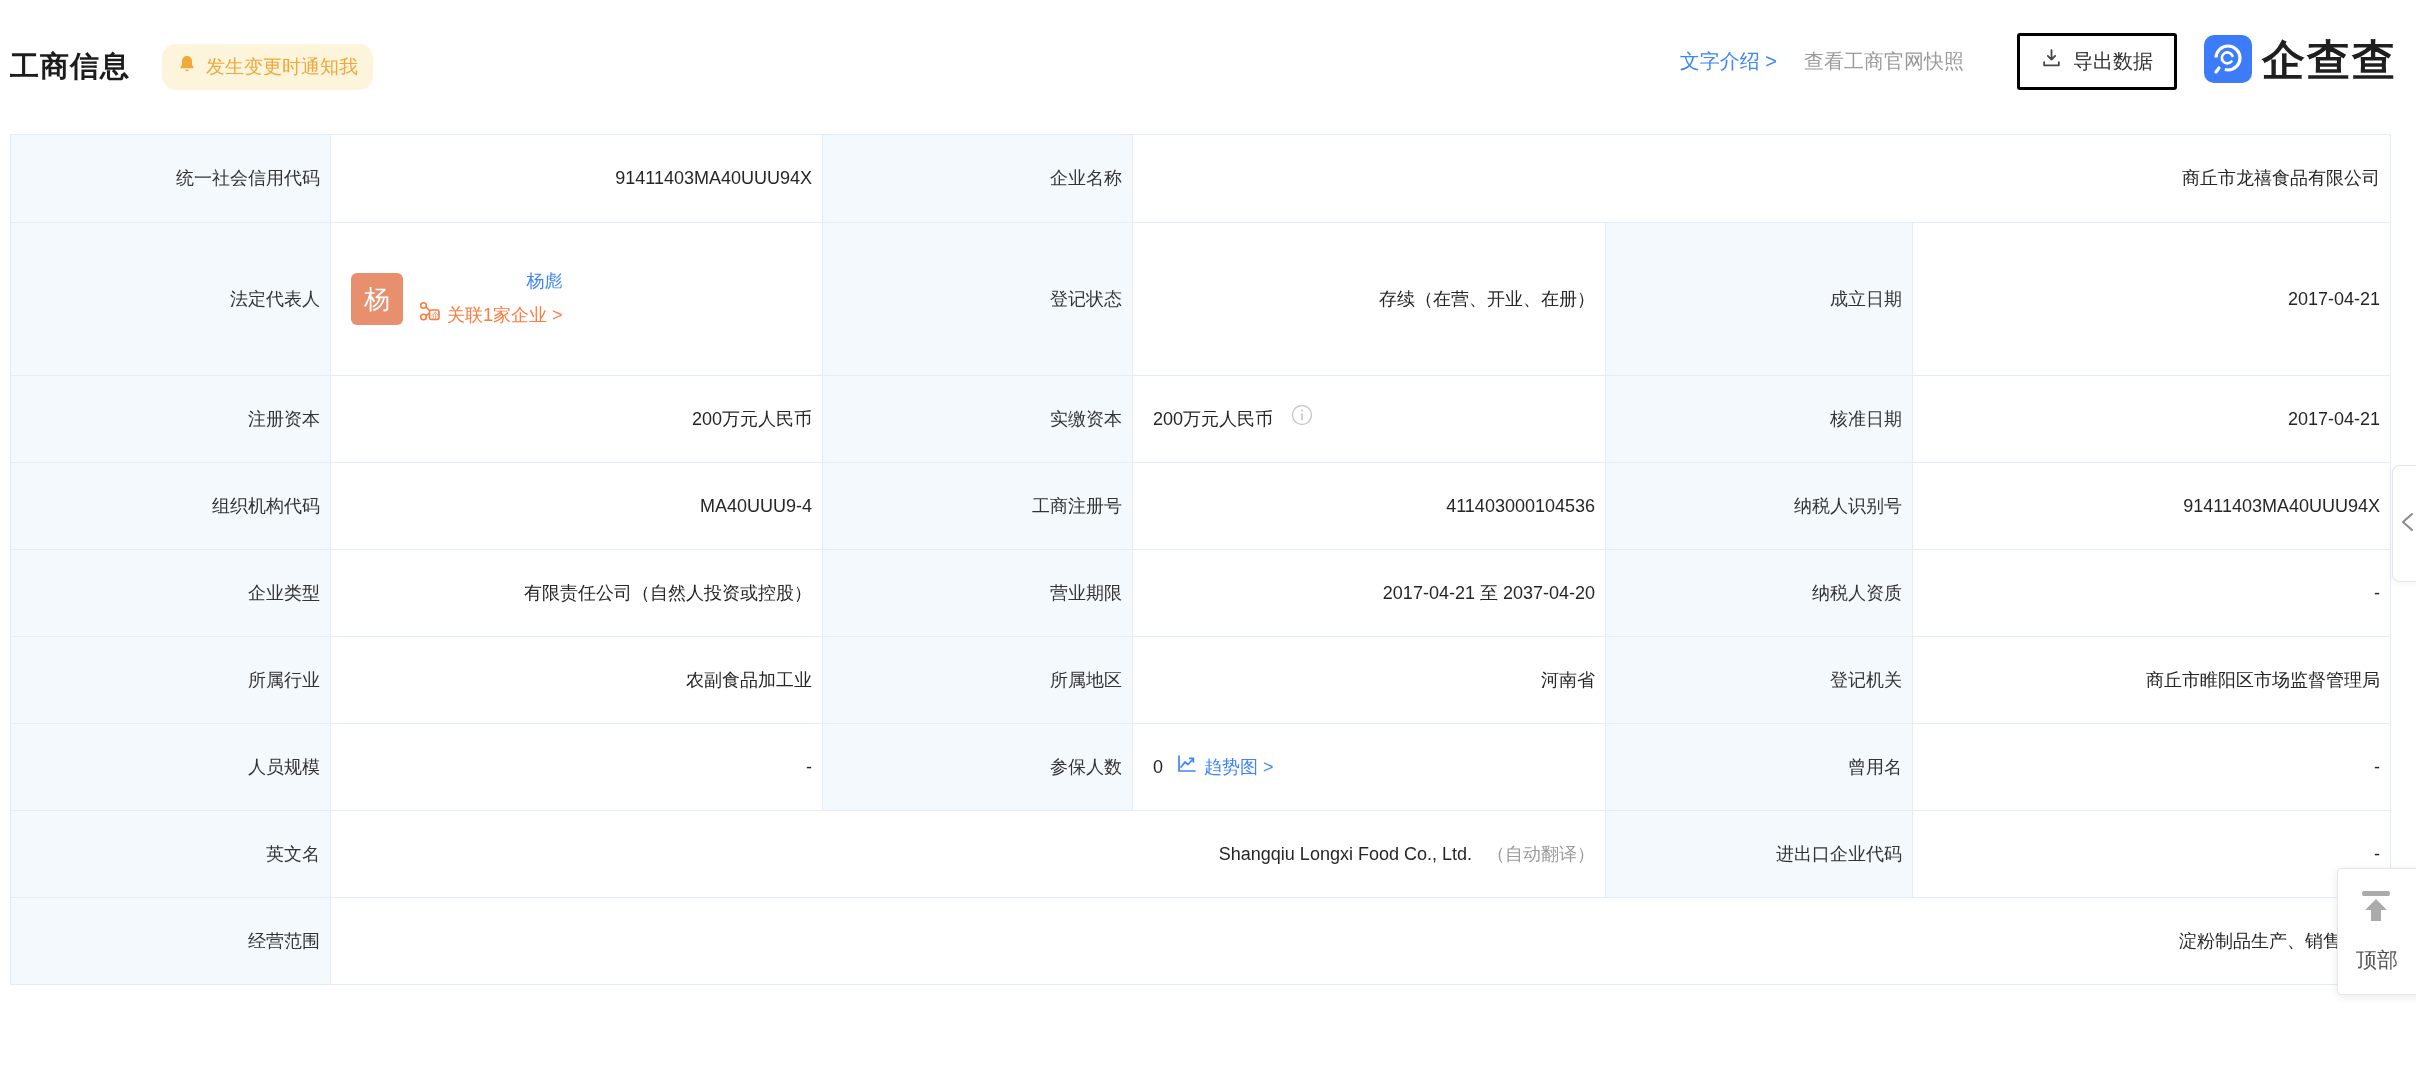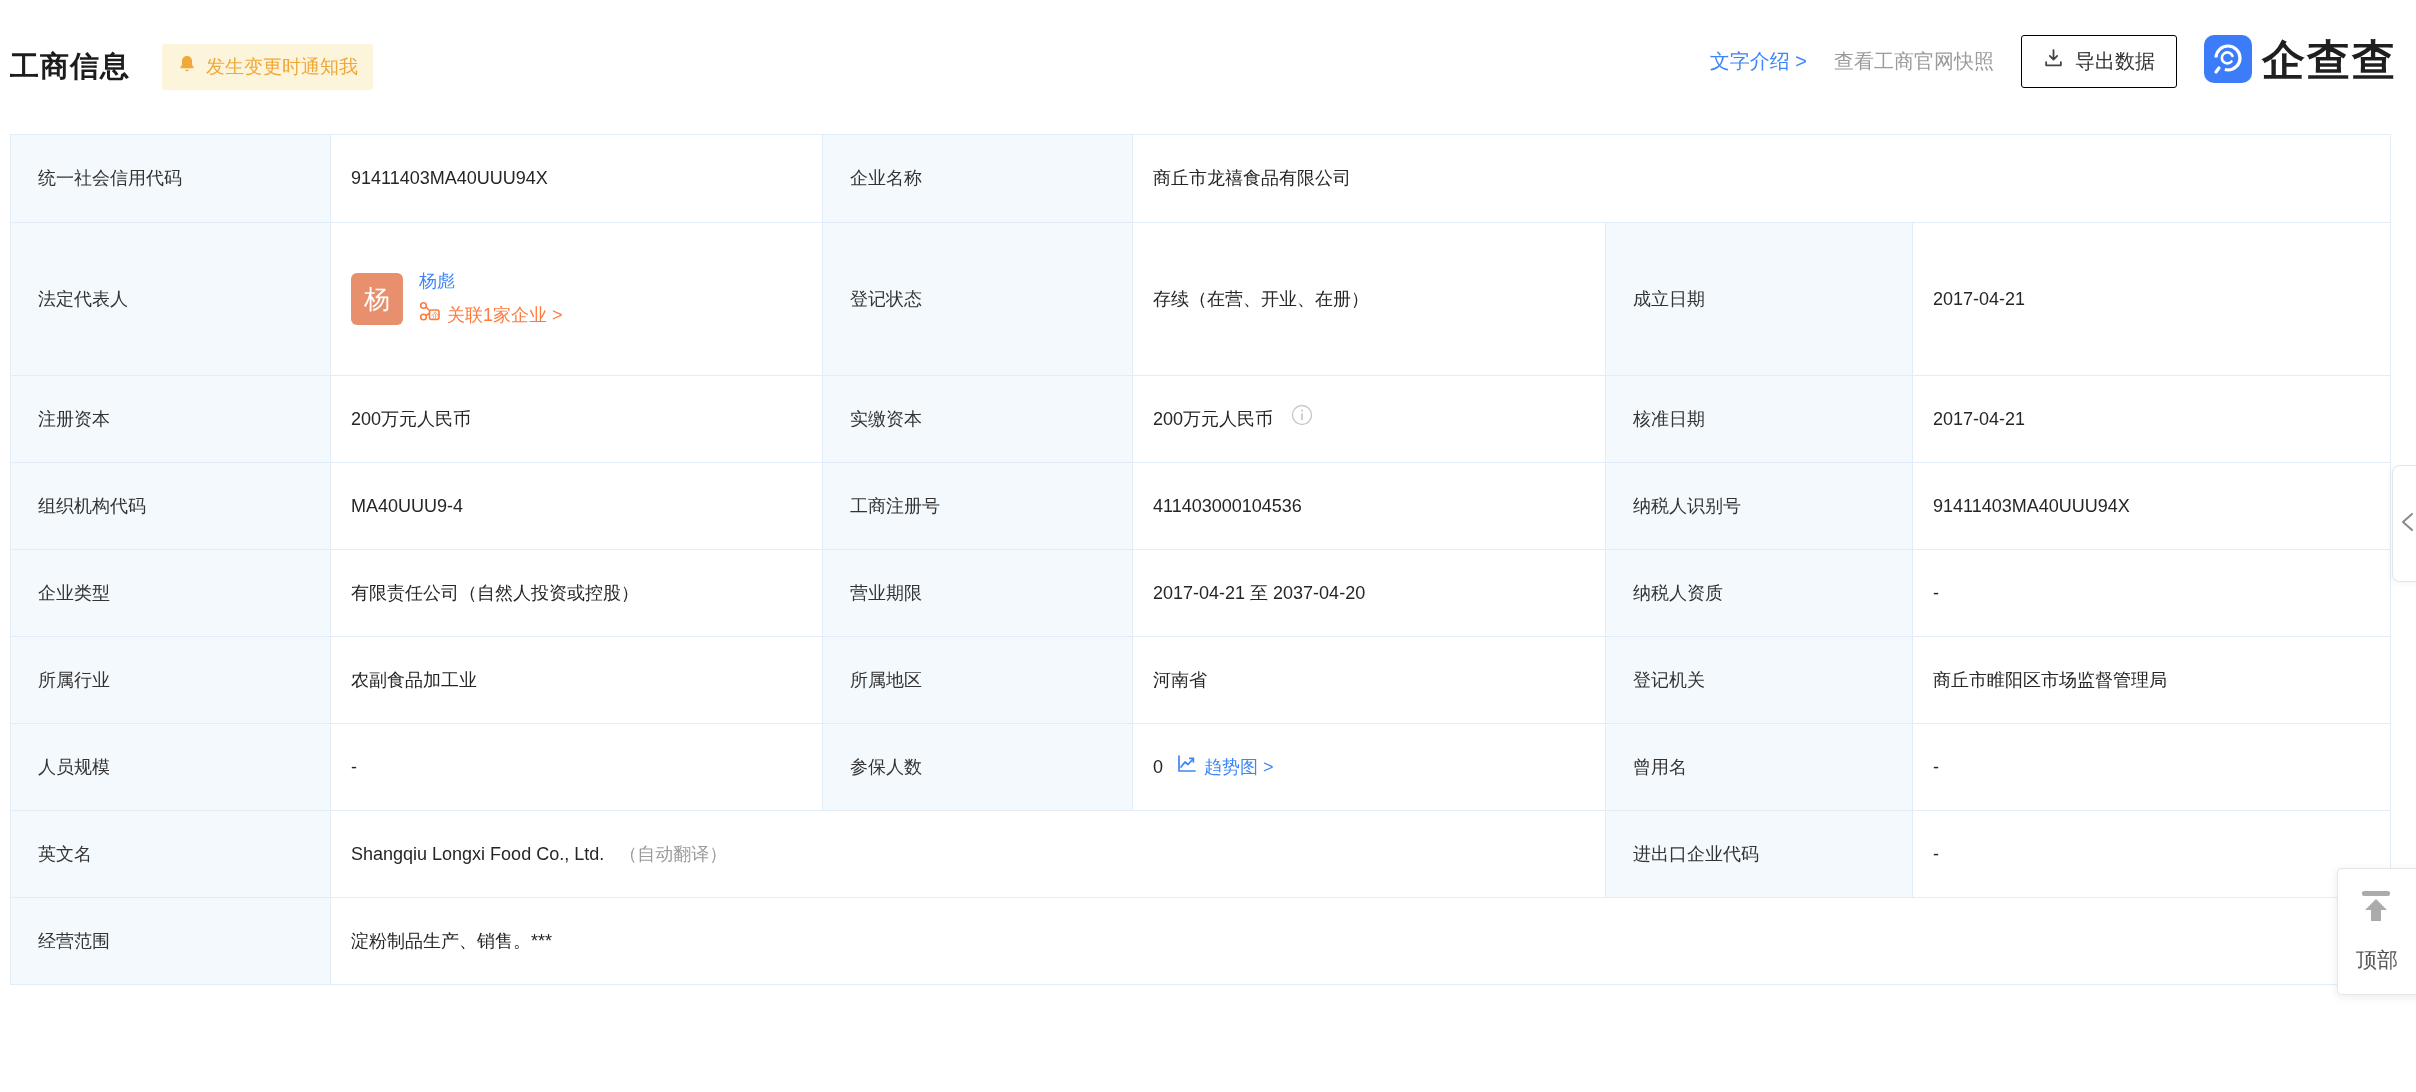--- a/index.html
+++ b/index.html
@@ -6,35 +6,35 @@
   html,body { width:2416px; height:1092px; overflow:hidden; background:#fff;
     font-family:"Liberation Sans","DejaVu Sans",sans-serif; }
   body { position:relative; }
 
   
   .header { position:absolute; top:28px; left:10px; right:0; height:62px;
     display:flex; align-items:flex-end; justify-content:space-between; }
   .h-left { display:flex; align-items:center; gap:32px; }
   .page-title { font-size:29px; font-weight:bold; color:#1c1c1c; letter-spacing:1px; }
   .notify-badge { display:flex; align-items:center; gap:9px; background:#fdf4dc;
-    color:#f0a83a; font-size:19px; padding:10px 15px; border-radius:3px; cursor:pointer; }
+    color:#f0a83a; font-size:19px; padding:10px 15px; border-radius:14px; cursor:pointer; }
   .h-right { display:flex; align-items:center; gap:27px; padding-right:19px; }
   .link-blue { color:#3e86f7; text-decoration:none; cursor:pointer; }
   .intro-link { font-size:20px; }
   .snapshot { color:#9b9b9b; font-size:20px; cursor:pointer; }
   .export-btn { display:flex; align-items:center; gap:11px; font-size:20px; color:#333;
-    background:#fff; border:1px solid #000000; border-radius:3px; padding:12px 21px; cursor:pointer; }
+    background:#fff; border:3px solid #000000; border-radius:3px; padding:12px 21px; cursor:pointer;margin-left:26px; }
   .brand { display:flex; align-items:center; gap:10px; }
   .brand-text { font-size:43px; font-weight:bold; color:#1f1f1f; letter-spacing:2px; }
 
   
   table.info { position:absolute; top:134px; left:10px; width:2380px;
     border-collapse:collapse; table-layout:fixed; }
   .info th, .info td { border:1px solid #e3edf8; font-size:18px; font-weight:normal;
-    text-align:left; vertical-align:middle; line-height:1.5; }
+    text-align:right; vertical-align:middle; line-height:1.5; }
   .info th { background:#f4f9fd; color:#333; padding:10px 10px 10px 27px; }
   .info td { color:#262626; padding:10px 10px 10px 20px; }
   tr.r1 { height:88px; } tr.r2 { height:153px; } tr.rn { height:87px; }
 
   .rep { display:flex; align-items:center; gap:16px; }
   .avatar { width:52px; height:52px; border-radius:6px; background:#e8906e; color:#fff;
     font-size:26px; display:flex; align-items:center; justify-content:center; cursor:pointer; flex:none; }
   .rep-info { display:flex; flex-direction:column; gap:6px; }
   .rep-info a { font-size:18px; text-decoration:none; cursor:pointer; }
   .orange { color:#ff7a3c; }

